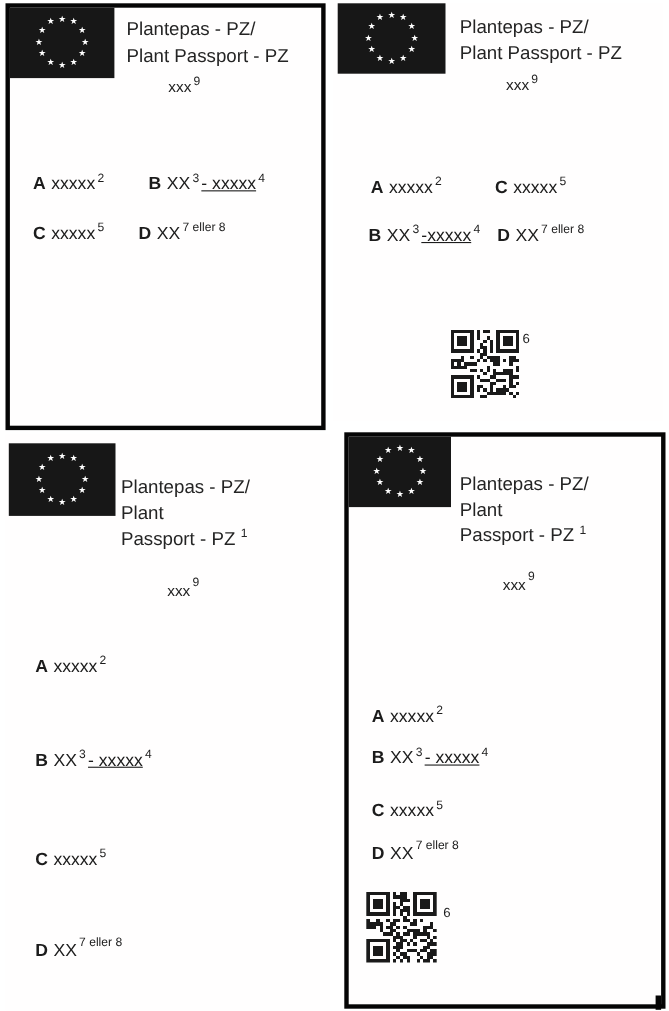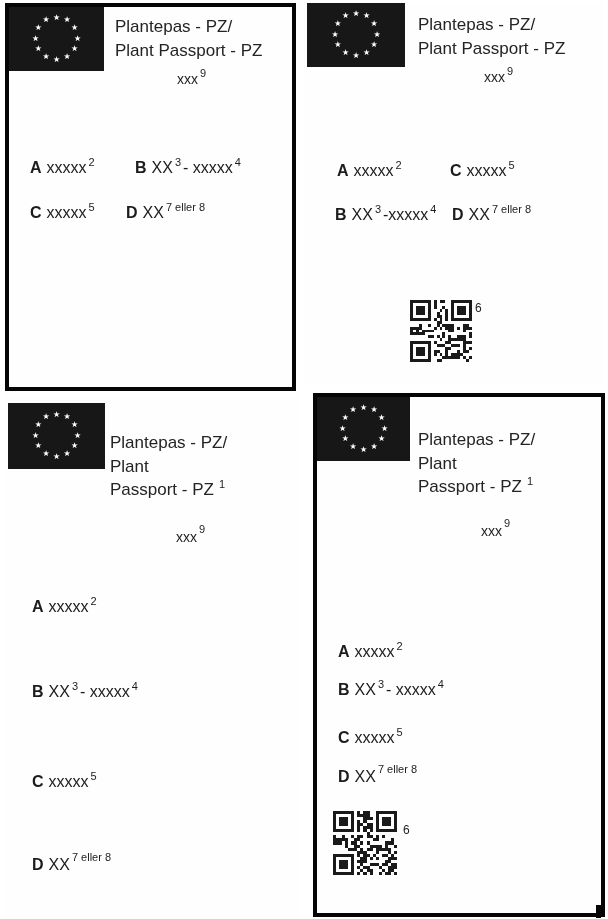--- a/index.html
+++ b/index.html
@@ -5,25 +5,25 @@
   html,body{margin:0;padding:0;}
   body{
     width:608px;height:919px;position:relative;background:#ffffff;
     font-family:"Liberation Sans", sans-serif;color:#1f1f1f;overflow:hidden;
   }
   .label{position:absolute;background:#fffefe;}
   .bordered{border:4px solid #050505;}
   .flag{position:absolute;background:#171717;overflow:hidden;}
   .star{position:absolute;color:#ffffff;font-size:8px;line-height:8px;width:8px;text-align:center;}
   .title{position:absolute;font-size:17px;line-height:23.5px;color:#242424;white-space:nowrap;}
-  .origin{position:absolute;font-size:14px;color:#242424;white-space:nowrap;margin-left:24px;}
+  .origin{position:absolute;font-size:14px;color:#242424;white-space:nowrap;}
   .field{position:absolute;font-size:16px;white-space:nowrap;color:#1c1c1c;}
   .letter{font-weight:bold;margin-right:5px;}
   .sup{font-size:11px;position:relative;top:-7px;margin-left:2px;white-space:nowrap;}
-  .v2{margin-left:2px;}
+  .v2{margin-left:2px;text-decoration:underline;}
   .qr{position:absolute;}
   .qr svg{display:block;}
   .qr-sup{position:absolute;font-size:12px;color:#1c1c1c;}
   .corner-mark{position:absolute;background:#050505;}
 </style>
 </head>
 <body>
 
 <div class="label bordered" style="left:5px;top:3px;width:283px;height:380px;">
   <div class="flag" style="left:0;top:0;width:95px;height:64px;">

